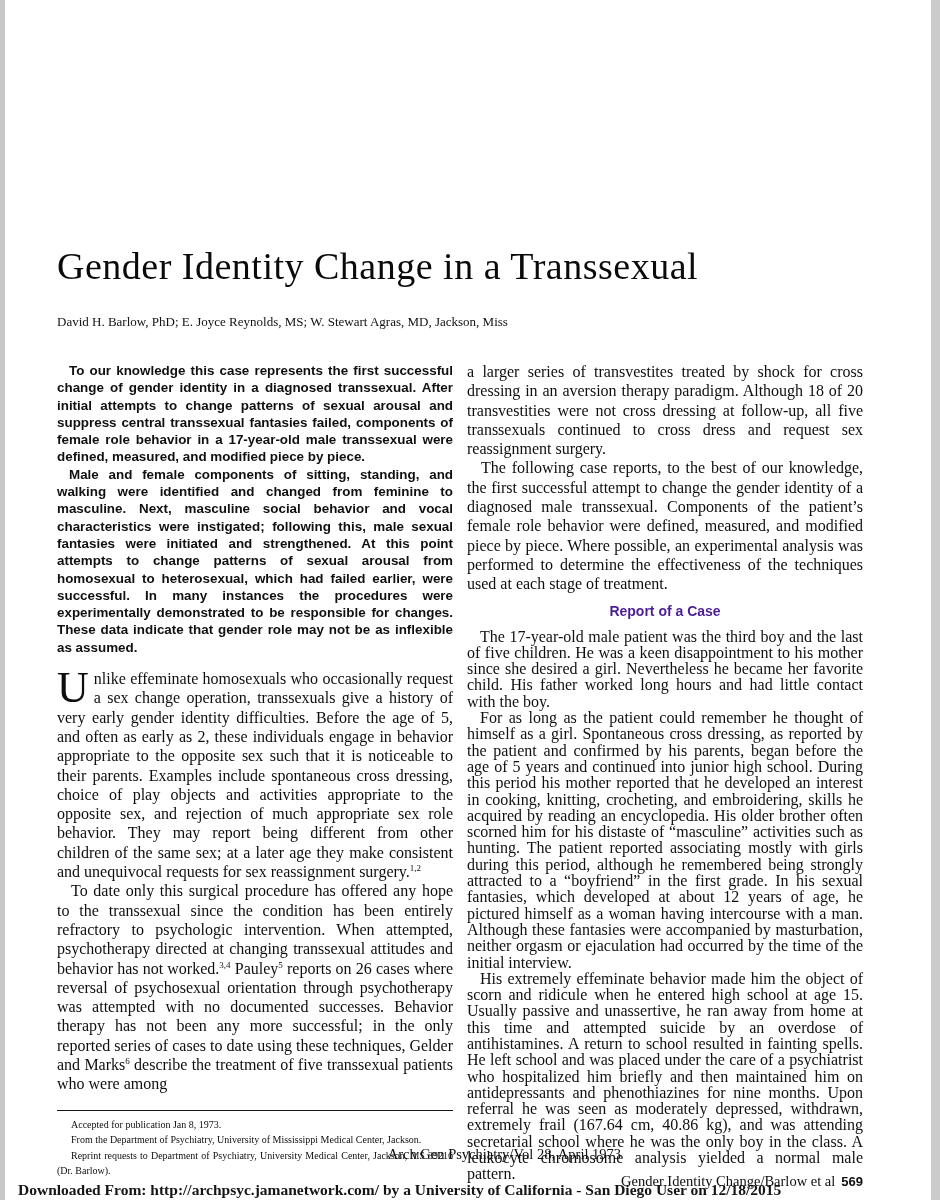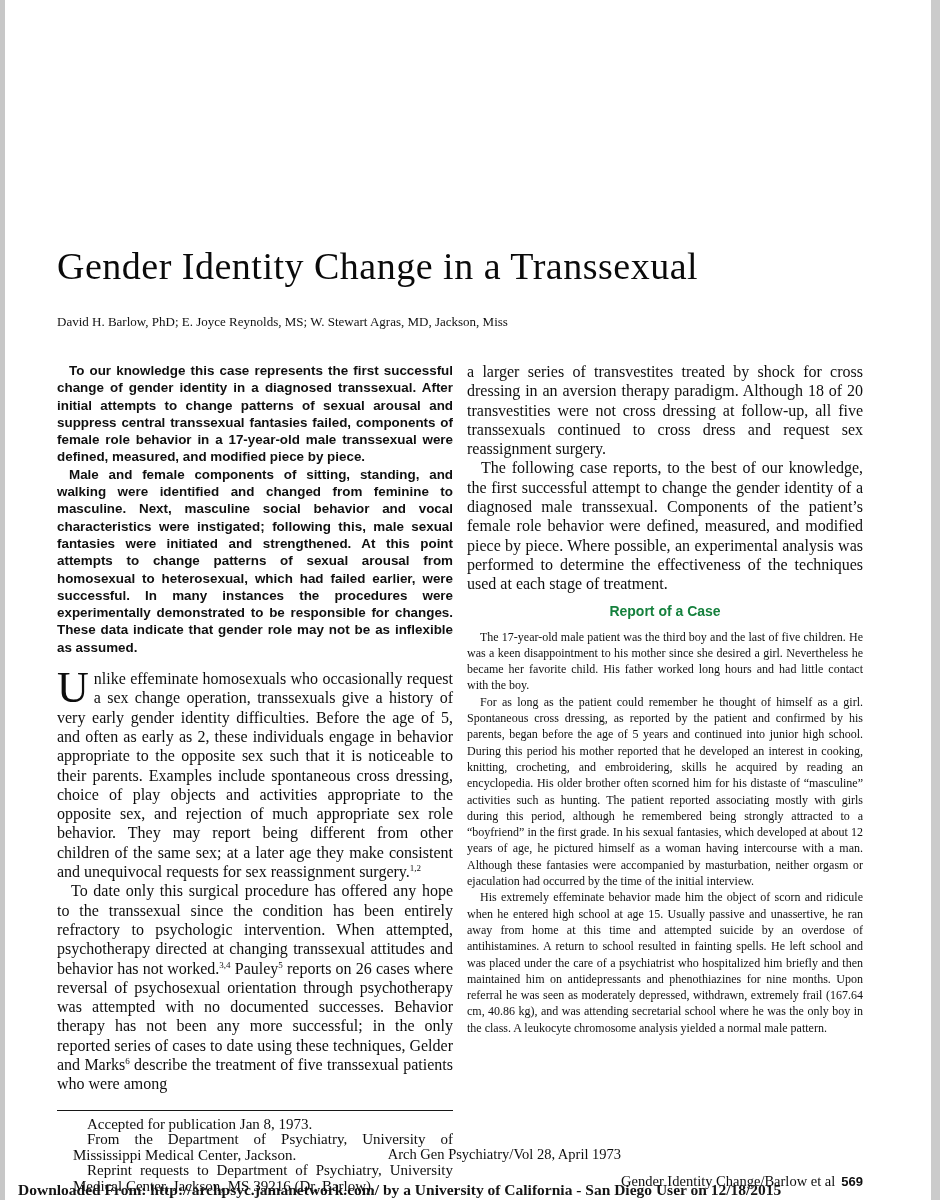--- a/index.html
+++ b/index.html
@@ -28,29 +28,29 @@
                  color: #0e0e0e; }
   .body-copy { margin-top: 13px; }
   .indent { text-indent: 14px; }
 
   .dropcap { float: left; font-size: 44px; line-height: 33px; padding-right: 5px;
              padding-top: 2px; font-family: "Liberation Serif", serif; }
   sup { font-size: 9px; line-height: 0; vertical-align: super; }
 
   .footnote-block { margin-top: 16px; border-top: 1.5px solid #171717;
                     padding-top: 6px; }
-  .footnote-block p { font-size: 15px; line-height: 15.5px; text-align: justify;
-                      text-indent: 14px; margin-left: 16px; }
+  .footnote-block p { font-size: 10px; line-height: 15.5px; text-align: justify;
+                      text-indent: 14px; }
 
   .col-right .opening p { font-size: 16px; line-height: 19.3px;
                           text-align: justify; }
   .case-heading { font-family: "Liberation Sans", sans-serif; font-weight: 700;
                   font-size: 14px; text-align: center; margin: 9px 0 10px 0;
-                  color: #15803d; }
-  .case p { font-size: 12px; line-height: 16.3px; text-align: justify;
+                  color: #4c1d95; }
+  .case p { font-size: 16px; line-height: 16.3px; text-align: justify;
             text-indent: 13px; color: #101010; }
 
   .page-footer { position: absolute; left: 57px; top: 1146px; width: 806px;
                  display: flex; justify-content: flex-end;
                  font-size: 14.5px; }
   .footer-right { display: flex; gap: 6px; align-items: baseline; }
   .page-number { font-family: "Liberation Sans", sans-serif; font-weight: 700;
                  font-size: 13px; margin-top: 28px; }
 
   .watermark { position: absolute; left: 18px; top: 1181px; width: 900px;

